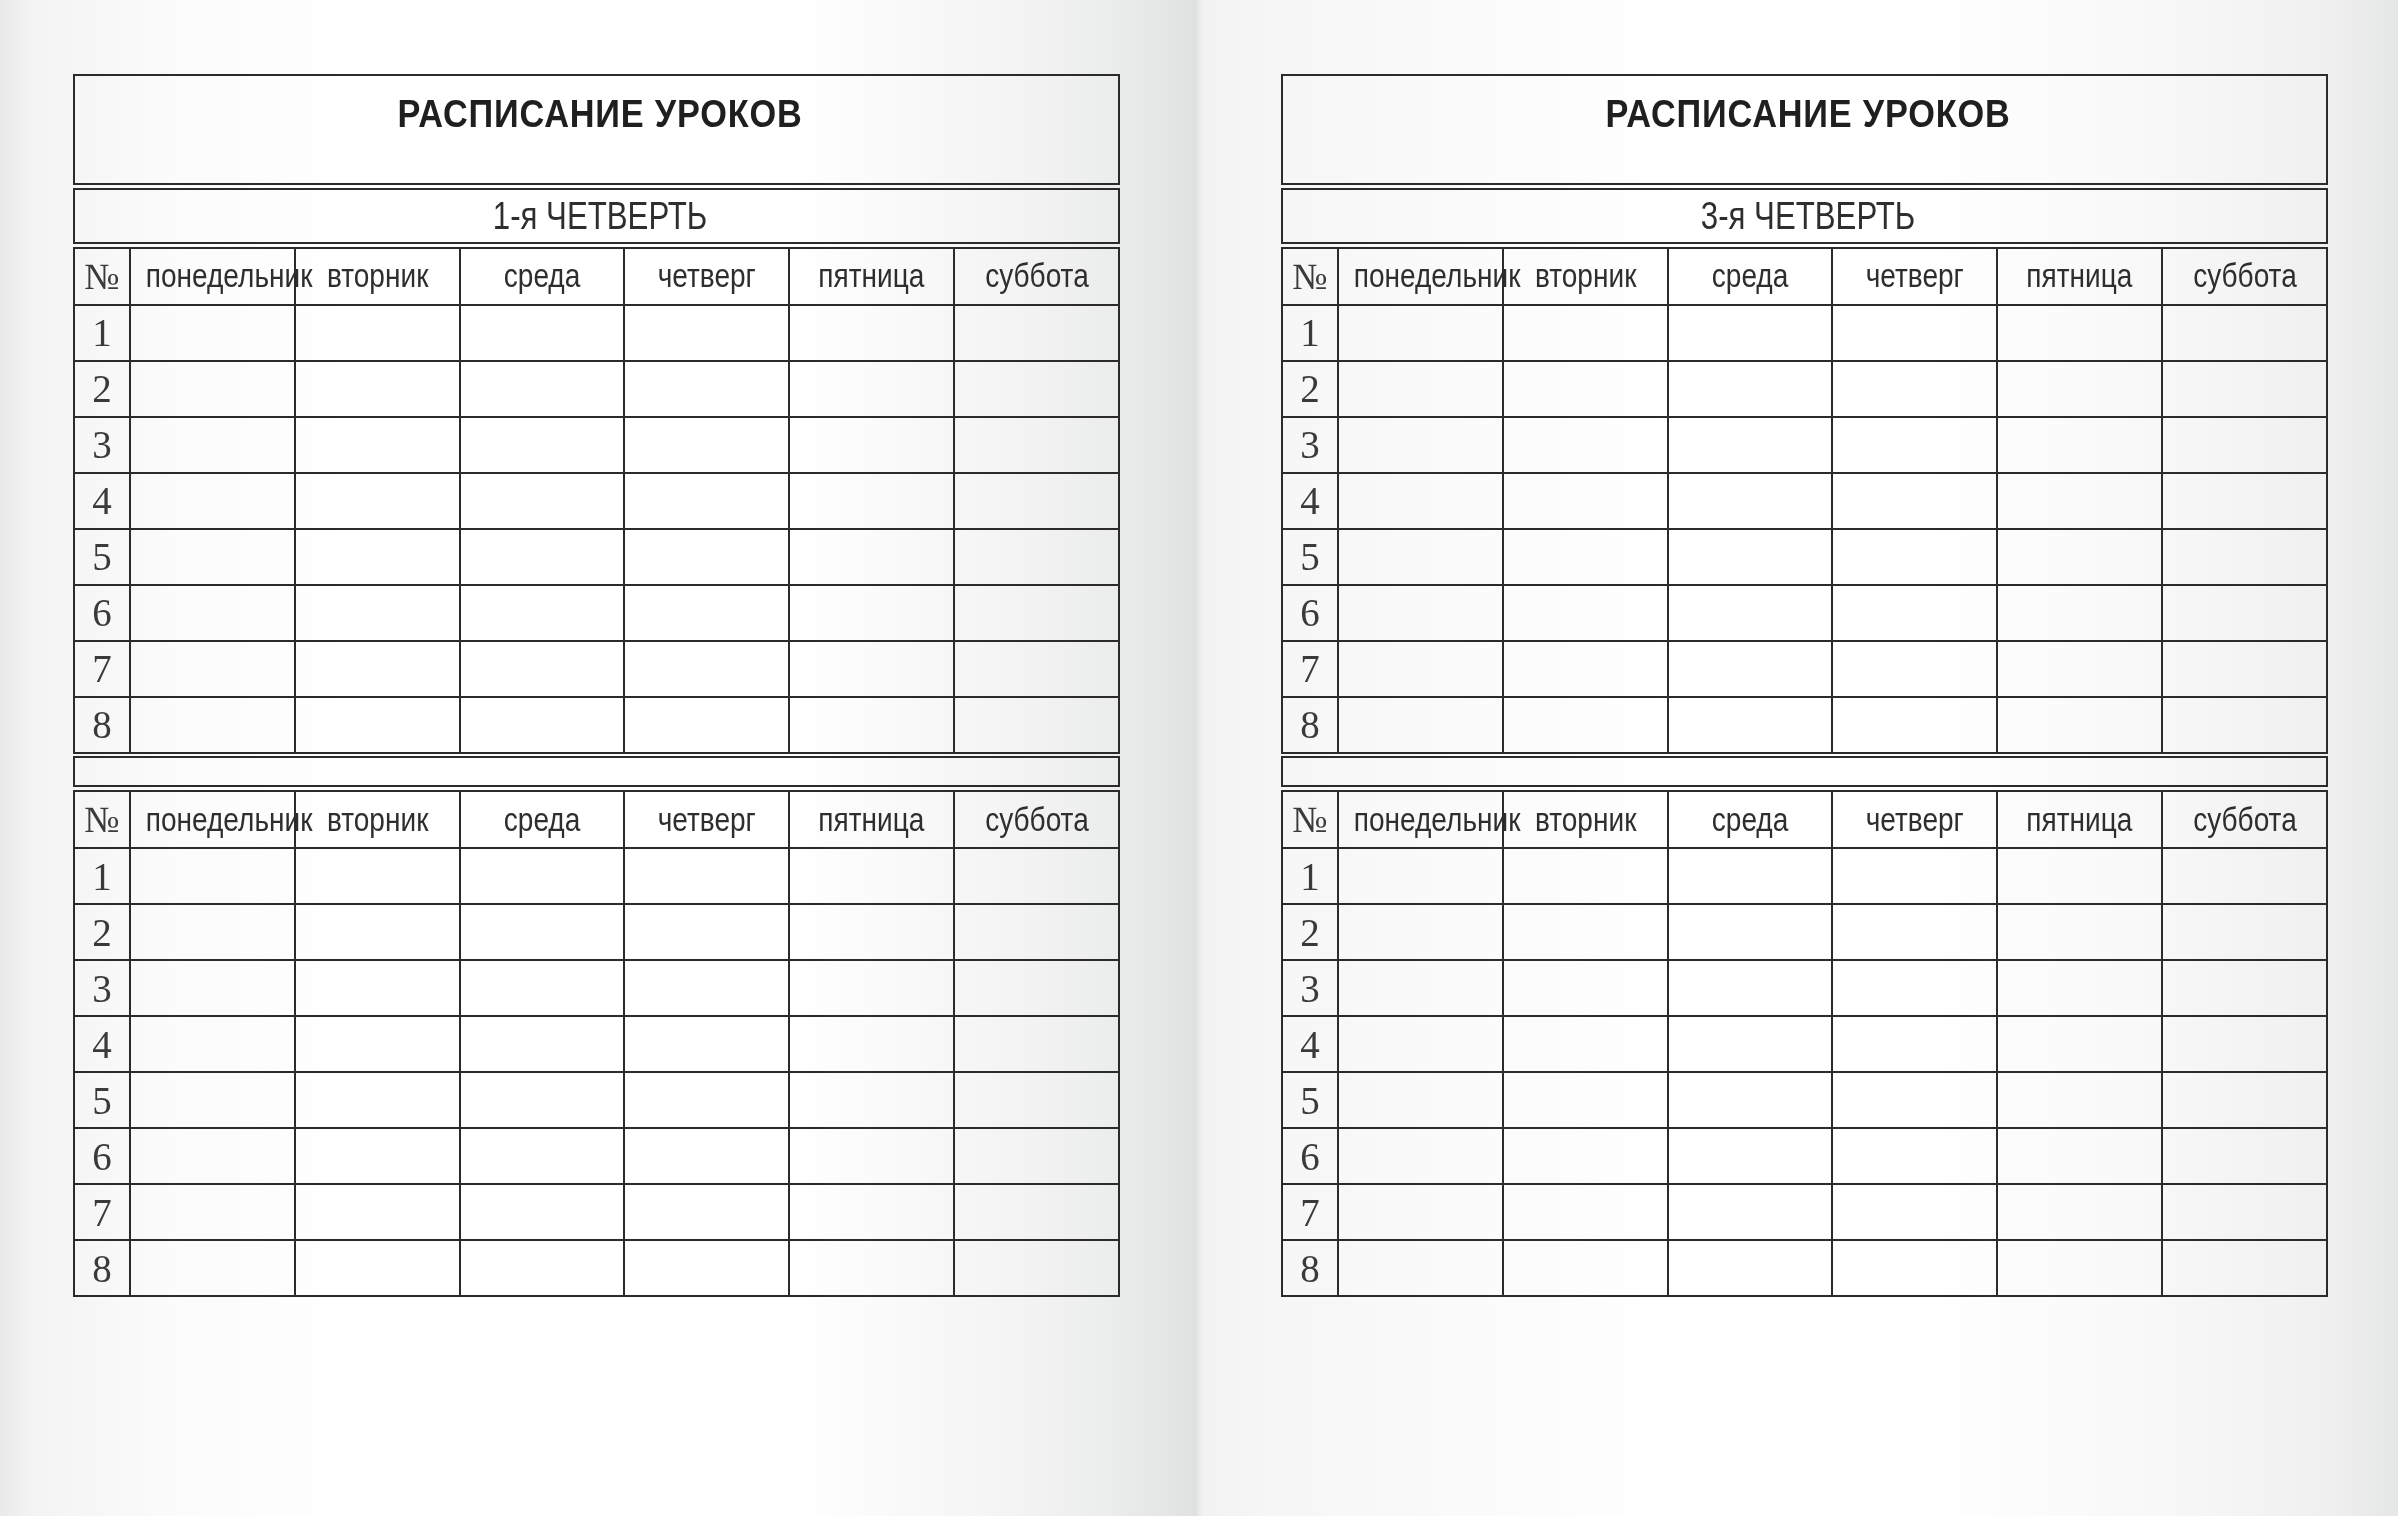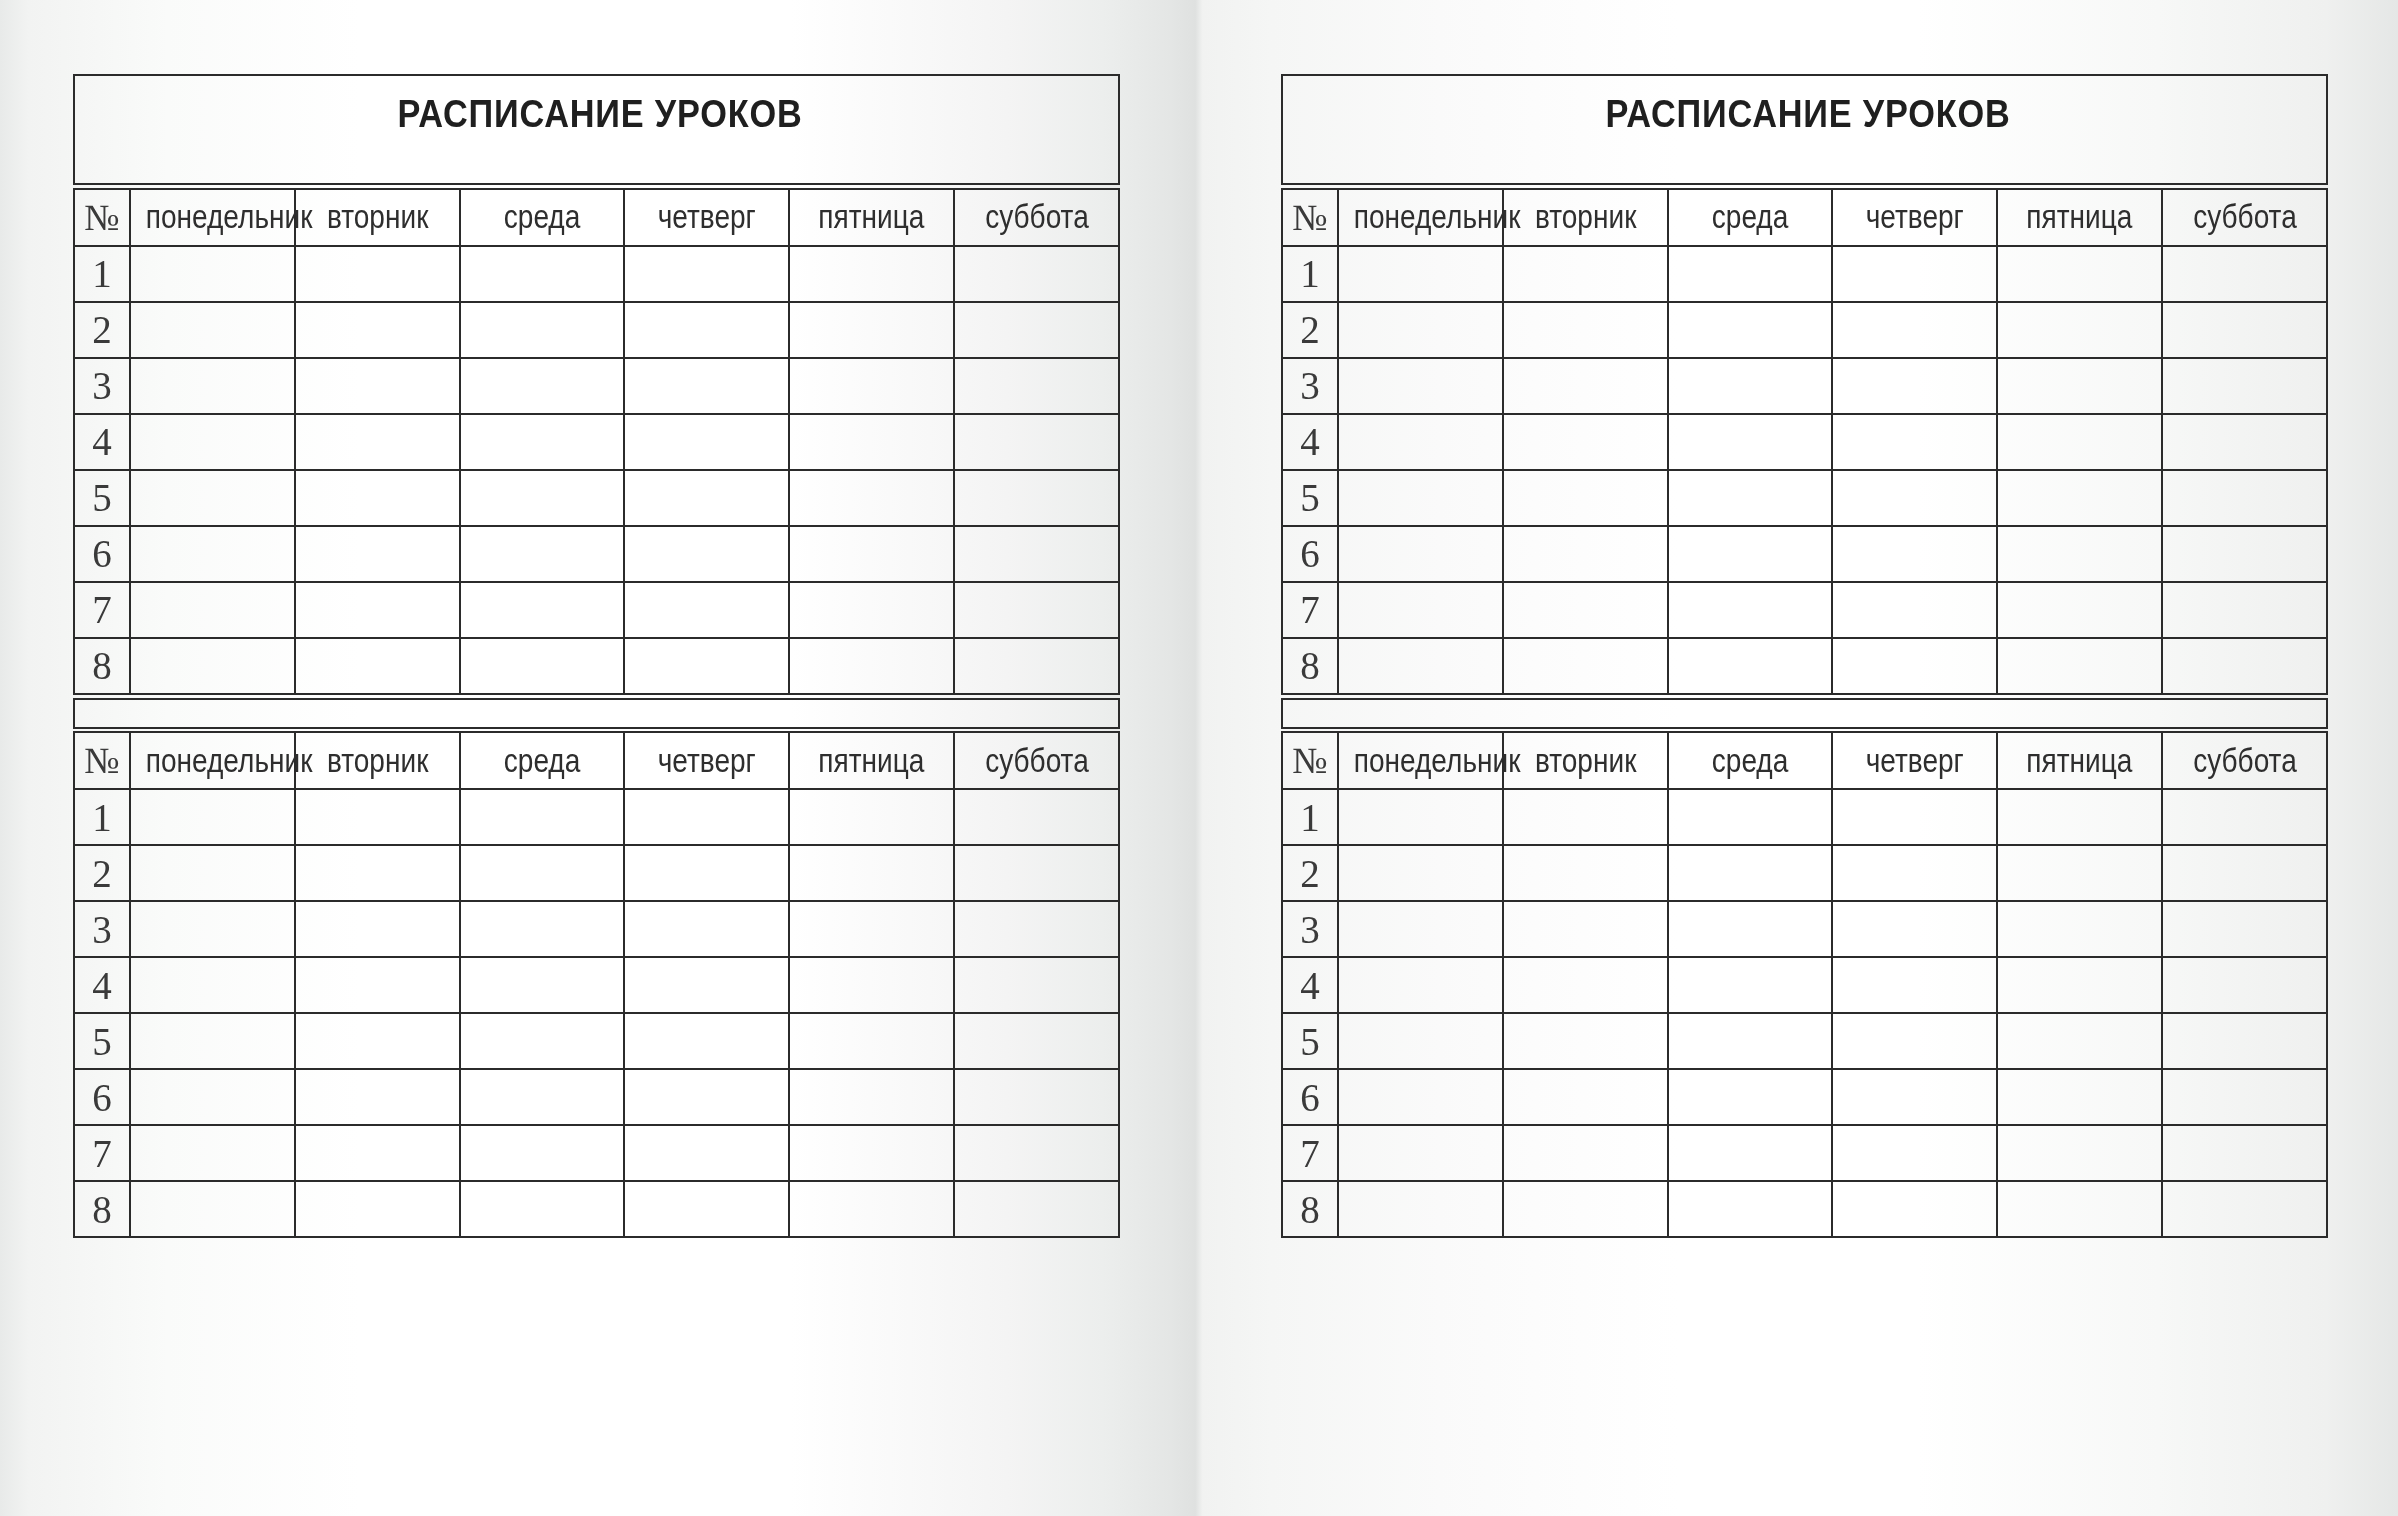--- a/index.html
+++ b/index.html
@@ -58,20 +58,23 @@
   td.cell{background:transparent;}
 </style>
 </head>
 <body>
 
 <section class="sheet left">
   <div class="box title-box">
     <span class="title">РАСПИСАНИЕ УРОКОВ</span>
   </div>
 
+  <div class="box band">
+    <span class="band-label">1-я ЧЕТВЕРТЬ</span>
+  </div>
   <table class="sched box">
     <colgroup>
         <col class="c-num">
         <col>
         <col>
         <col>
         <col>
         <col>
         <col>
       </colgroup>
@@ -260,20 +263,23 @@
         </tr>
     </tbody>
   </table>
 </section>
 
 <section class="sheet right">
   <div class="box title-box">
     <span class="title">РАСПИСАНИЕ УРОКОВ</span>
   </div>
 
+  <div class="box band">
+    <span class="band-label">3-я ЧЕТВЕРТЬ</span>
+  </div>
   <table class="sched box">
     <colgroup>
         <col class="c-num">
         <col>
         <col>
         <col>
         <col>
         <col>
         <col>
       </colgroup>

